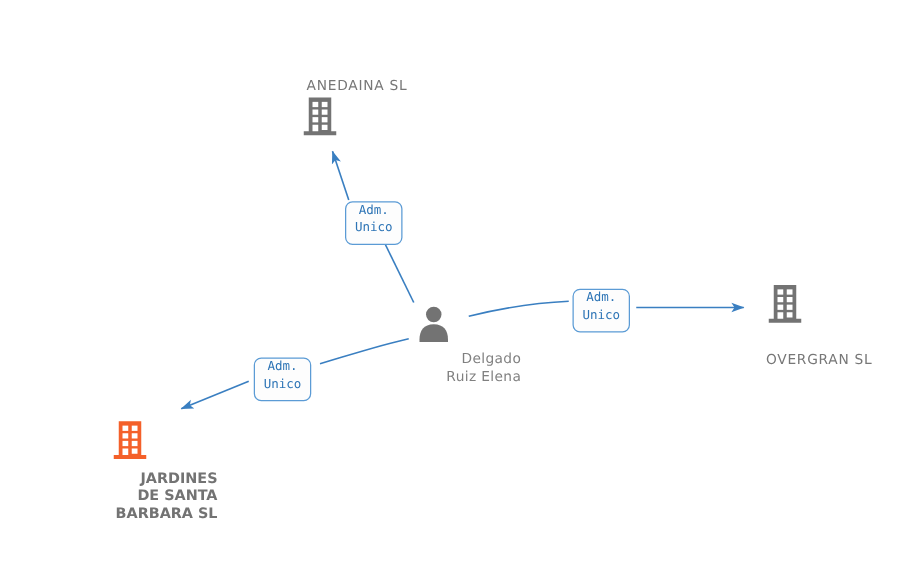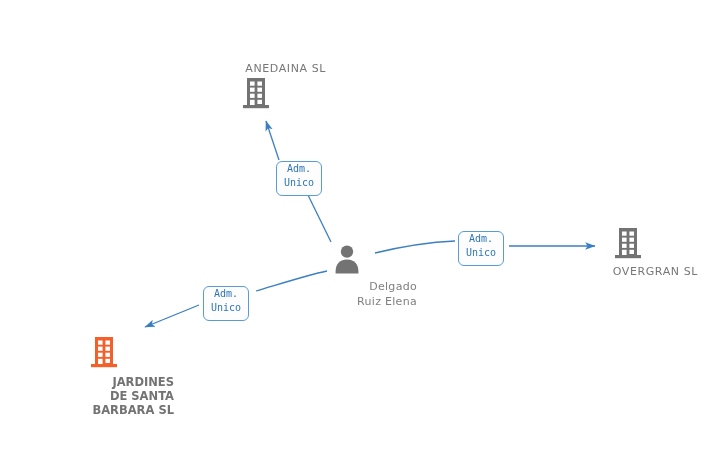--- a/index.html
+++ b/index.html
@@ -163,21 +163,21 @@
       <rect x="5" y="30" width="26" height="3.2" fill="#737373"></rect>
       <rect x="12" y="6.5" width="4.6" height="4.2" fill="#ffffff"></rect>
       <rect x="19.4" y="6.5" width="4.6" height="4.2" fill="#ffffff"></rect>
       <rect x="12" y="12.6" width="4.6" height="4.2" fill="#ffffff"></rect>
       <rect x="19.4" y="12.6" width="4.6" height="4.2" fill="#ffffff"></rect>
       <rect x="12" y="18.7" width="4.6" height="4.2" fill="#ffffff"></rect>
       <rect x="19.4" y="18.7" width="4.6" height="4.2" fill="#ffffff"></rect>
       <rect x="12" y="24.8" width="4.6" height="5.2" fill="#ffffff"></rect>
       <rect x="19.4" y="24.8" width="4.6" height="4.2" fill="#ffffff"></rect>
     </svg>
-    <div class="node-label" style="margin-top:4px;">OVERGRAN  SL</div>
+    <div class="node-label" style="margin-top:20px;">OVERGRAN  SL</div>
   </div>
 
   <div class="node" style="left:34px; top:334px; width:140px;">
     <svg class="bldg" viewBox="0 0 36 36">
       <rect x="9" y="3" width="18" height="28" fill="#f4602a"></rect>
       <rect x="5" y="30" width="26" height="3.2" fill="#f4602a"></rect>
       <rect x="12" y="6.5" width="4.6" height="4.2" fill="#ffffff"></rect>
       <rect x="19.4" y="6.5" width="4.6" height="4.2" fill="#ffffff"></rect>
       <rect x="12" y="12.6" width="4.6" height="4.2" fill="#ffffff"></rect>
       <rect x="19.4" y="12.6" width="4.6" height="4.2" fill="#ffffff"></rect>

